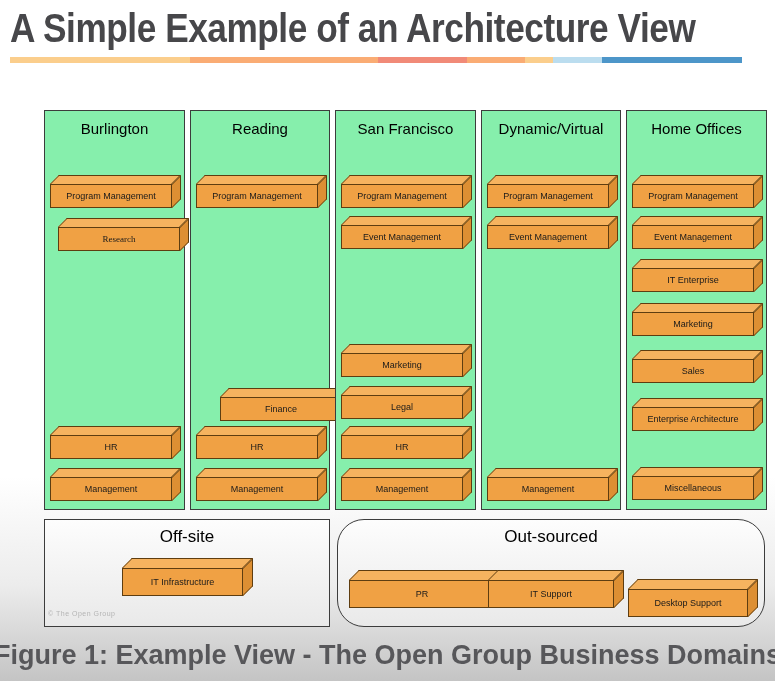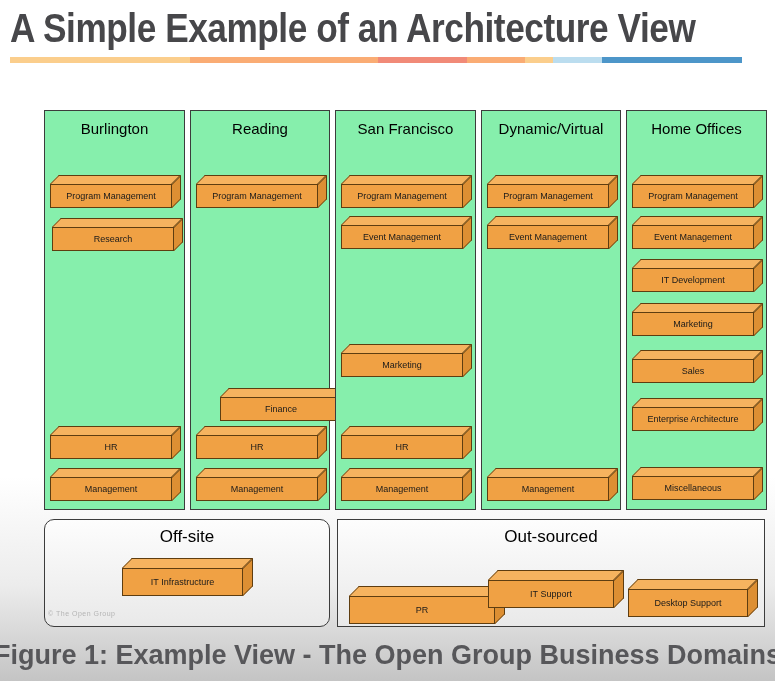--- a/index.html
+++ b/index.html
@@ -80,21 +80,21 @@
   </div>
 
 <div id="stage">
     <div class="column" style="left: 44px; width: 141px;">
       <div class="column-header">Burlington</div>
       <div class="box3d" style="left: 5px; top: 73px;">
         <div class="face top-face"></div>
         <div class="face right-face"></div>
         <div class="face front">Program Management</div>
       </div>
-      <div class="box3d" style="left: 7px; top: 116px;">
+      <div class="box3d" style="left: 13px; top: 116px; font-family: Liberation Serif, serif;">
         <div class="face top-face"></div>
         <div class="face right-face"></div>
         <div class="face front">Research</div>
       </div>
       <div class="box3d" style="left: 5px; top: 324px;">
         <div class="face top-face"></div>
         <div class="face right-face"></div>
         <div class="face front">HR</div>
       </div>
       <div class="box3d" style="left: 5px; top: 366px;">
@@ -136,20 +136,25 @@
       <div class="box3d" style="left: 5px; top: 114px;">
         <div class="face top-face"></div>
         <div class="face right-face"></div>
         <div class="face front">Event Management</div>
       </div>
       <div class="box3d" style="left: 5px; top: 242px;">
         <div class="face top-face"></div>
         <div class="face right-face"></div>
         <div class="face front">Marketing</div>
       </div>
+      <div class="box3d" style="left: 5px; top: 284px;">
+        <div class="face top-face"></div>
+        <div class="face right-face"></div>
+        <div class="face front">Legal</div>
+      </div>
       <div class="box3d" style="left: 5px; top: 324px;">
         <div class="face top-face"></div>
         <div class="face right-face"></div>
         <div class="face front">HR</div>
       </div>
       <div class="box3d" style="left: 5px; top: 366px;">
         <div class="face top-face"></div>
         <div class="face right-face"></div>
         <div class="face front">Management</div>
       </div>
@@ -180,21 +185,21 @@
         <div class="face front">Program Management</div>
       </div>
       <div class="box3d" style="left: 5px; top: 114px;">
         <div class="face top-face"></div>
         <div class="face right-face"></div>
         <div class="face front">Event Management</div>
       </div>
       <div class="box3d" style="left: 5px; top: 157px;">
         <div class="face top-face"></div>
         <div class="face right-face"></div>
-        <div class="face front">IT Development</div>
+        <div class="face front">IT Enterprise</div>
       </div>
       <div class="box3d" style="left: 5px; top: 201px;">
         <div class="face top-face"></div>
         <div class="face right-face"></div>
         <div class="face front">Marketing</div>
       </div>
       <div class="box3d" style="left: 5px; top: 248px;">
         <div class="face top-face"></div>
         <div class="face right-face"></div>
         <div class="face front">Sales</div>
@@ -203,31 +208,31 @@
         <div class="face top-face"></div>
         <div class="face right-face"></div>
         <div class="face front">Enterprise Architecture</div>
       </div>
       <div class="box3d" style="left: 5px; top: 365px;">
         <div class="face top-face"></div>
         <div class="face right-face"></div>
         <div class="face front">Miscellaneous</div>
       </div>
     </div>
-    <div class="panel" style="left: 44px; width: 286px; border-radius: 10px;">
+    <div class="panel" style="left: 44px; width: 286px;">
       <div class="panel-header">Off-site</div>
       <div class="box3d lg" style="left: 77px; top: 48px; width: 121px; height: 28px;">
         <div class="face top-face"></div>
         <div class="face right-face"></div>
         <div class="face front">IT Infrastructure</div>
       </div>
     </div>
-    <div class="panel" style="left: 337px; width: 428px;">
+    <div class="panel" style="left: 337px; width: 428px; border-radius: 27px;">
       <div class="panel-header">Out-sourced</div>
-      <div class="box3d lg" style="left: 11px; top: 76px; width: 146px; height: 28px;">
+      <div class="box3d lg" style="left: 11px; top: 60px; width: 146px; height: 28px;">
         <div class="face top-face"></div>
         <div class="face right-face"></div>
         <div class="face front">PR</div>
       </div>
       <div class="box3d lg" style="left: 150px; top: 60px; width: 126px; height: 28px;">
         <div class="face top-face"></div>
         <div class="face right-face"></div>
         <div class="face front">IT Support</div>
       </div>
       <div class="box3d lg" style="left: 290px; top: 69px; width: 120px; height: 28px;">

